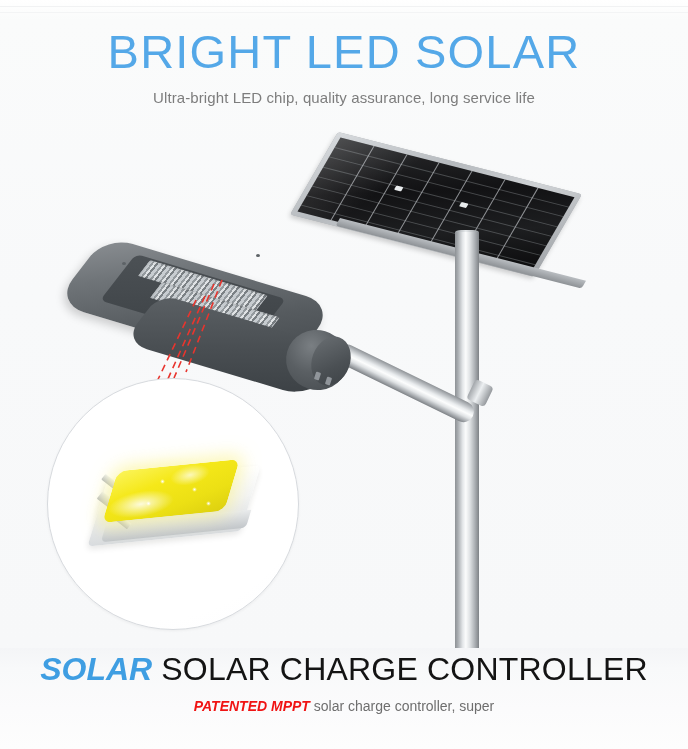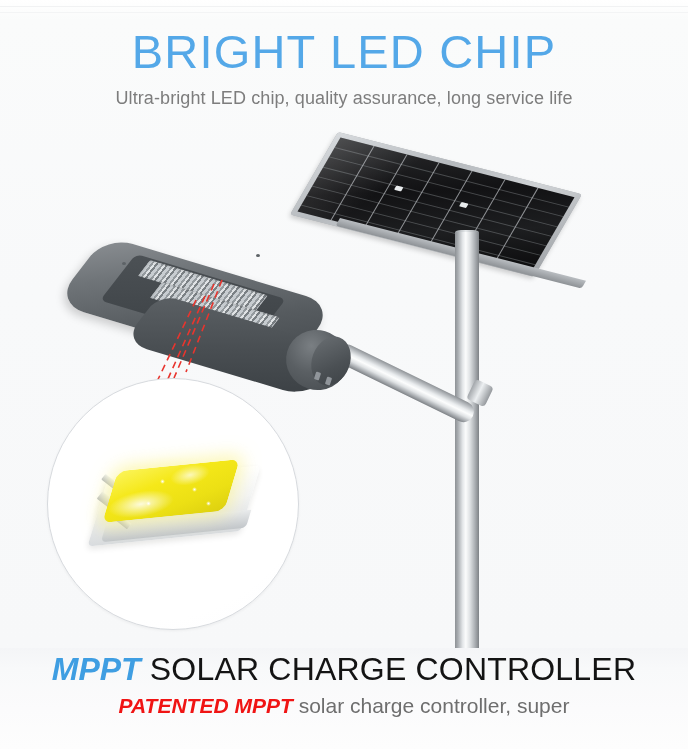--- a/index.html
+++ b/index.html
@@ -52,21 +52,21 @@
     letter-spacing: 1.2px;
     font-weight: 400;
     color: #54a8e8;
     white-space: nowrap;
   }
   .subhead {
     position: absolute;
     left: 0; top: 87px;
     width: 688px;
     text-align: center;
-    font-size: 18px;
+    font-size: 15px;
     line-height: 22px;
     color: #7d7d7d;
     letter-spacing: 0.1px;
     white-space: nowrap;
   }
 
   
   .panel-wrap {
     position: absolute;
     left: 330px; top: 128px;
@@ -347,21 +347,21 @@
     color: #141414;
     font-weight: 400;
     letter-spacing: 0.2px;
     text-align: center;
   }
   .mppt-sub1 {
     position: absolute;
     left: 0; top: 46px;
     width: 688px;
     text-align: center;
-    font-size: 21px;
+    font-size: 14px;
     line-height: 24px;
     color: #6e6e6e;
     white-space: nowrap;
   }
   .mppt-red {
     color: #f01414;
     font-weight: bold;
     font-style: italic;
   }
   .mppt-sub2 {
@@ -378,21 +378,21 @@
 </head>
 <body>
 
 <div class="page">
 
   <div class="section-top">
 
     <div class="top-hairline"></div>
     <div class="top-hairline2"></div>
 
-    <div class="headline">BRIGHT LED CHIP</div>
+    <div class="headline">BRIGHT LED SOLAR</div>
     <div class="subhead">Ultra-bright LED chip, quality assurance, long service life</div>
 
     <div class="panel-wrap">
       <div class="panel">
         <div class="panel-frame">
           <div class="panel-glass">
             <div class="cellv" style="left:14%"></div>
             <div class="cellv" style="left:28%"></div>
             <div class="cellv" style="left:42%"></div>
             <div class="cellv" style="left:56%"></div>
@@ -454,20 +454,20 @@
         <div class="chip-spark" style="left:64px; top:22px;"></div>
         <div class="chip-spark" style="left:96px; top:30px;"></div>
         <div class="chip-spark" style="left:50px; top:44px;"></div>
         <div class="chip-spark" style="left:110px; top:44px;"></div>
       </div>
     </div>
   </div>
 
   <div class="section-bottom">
     <div class="mppt-line">
-      <span class="mppt-blue">MPPT</span><span class="mppt-black"> SOLAR CHARGE CONTROLLER</span>
+      <span class="mppt-blue">SOLAR</span><span class="mppt-black"> SOLAR CHARGE CONTROLLER</span>
     </div>
     <div class="mppt-sub1">
       <span class="mppt-red">PATENTED MPPT</span><span> solar charge controller, super</span>
     </div>
   </div>
 
 </div>
 
 </body></html>

